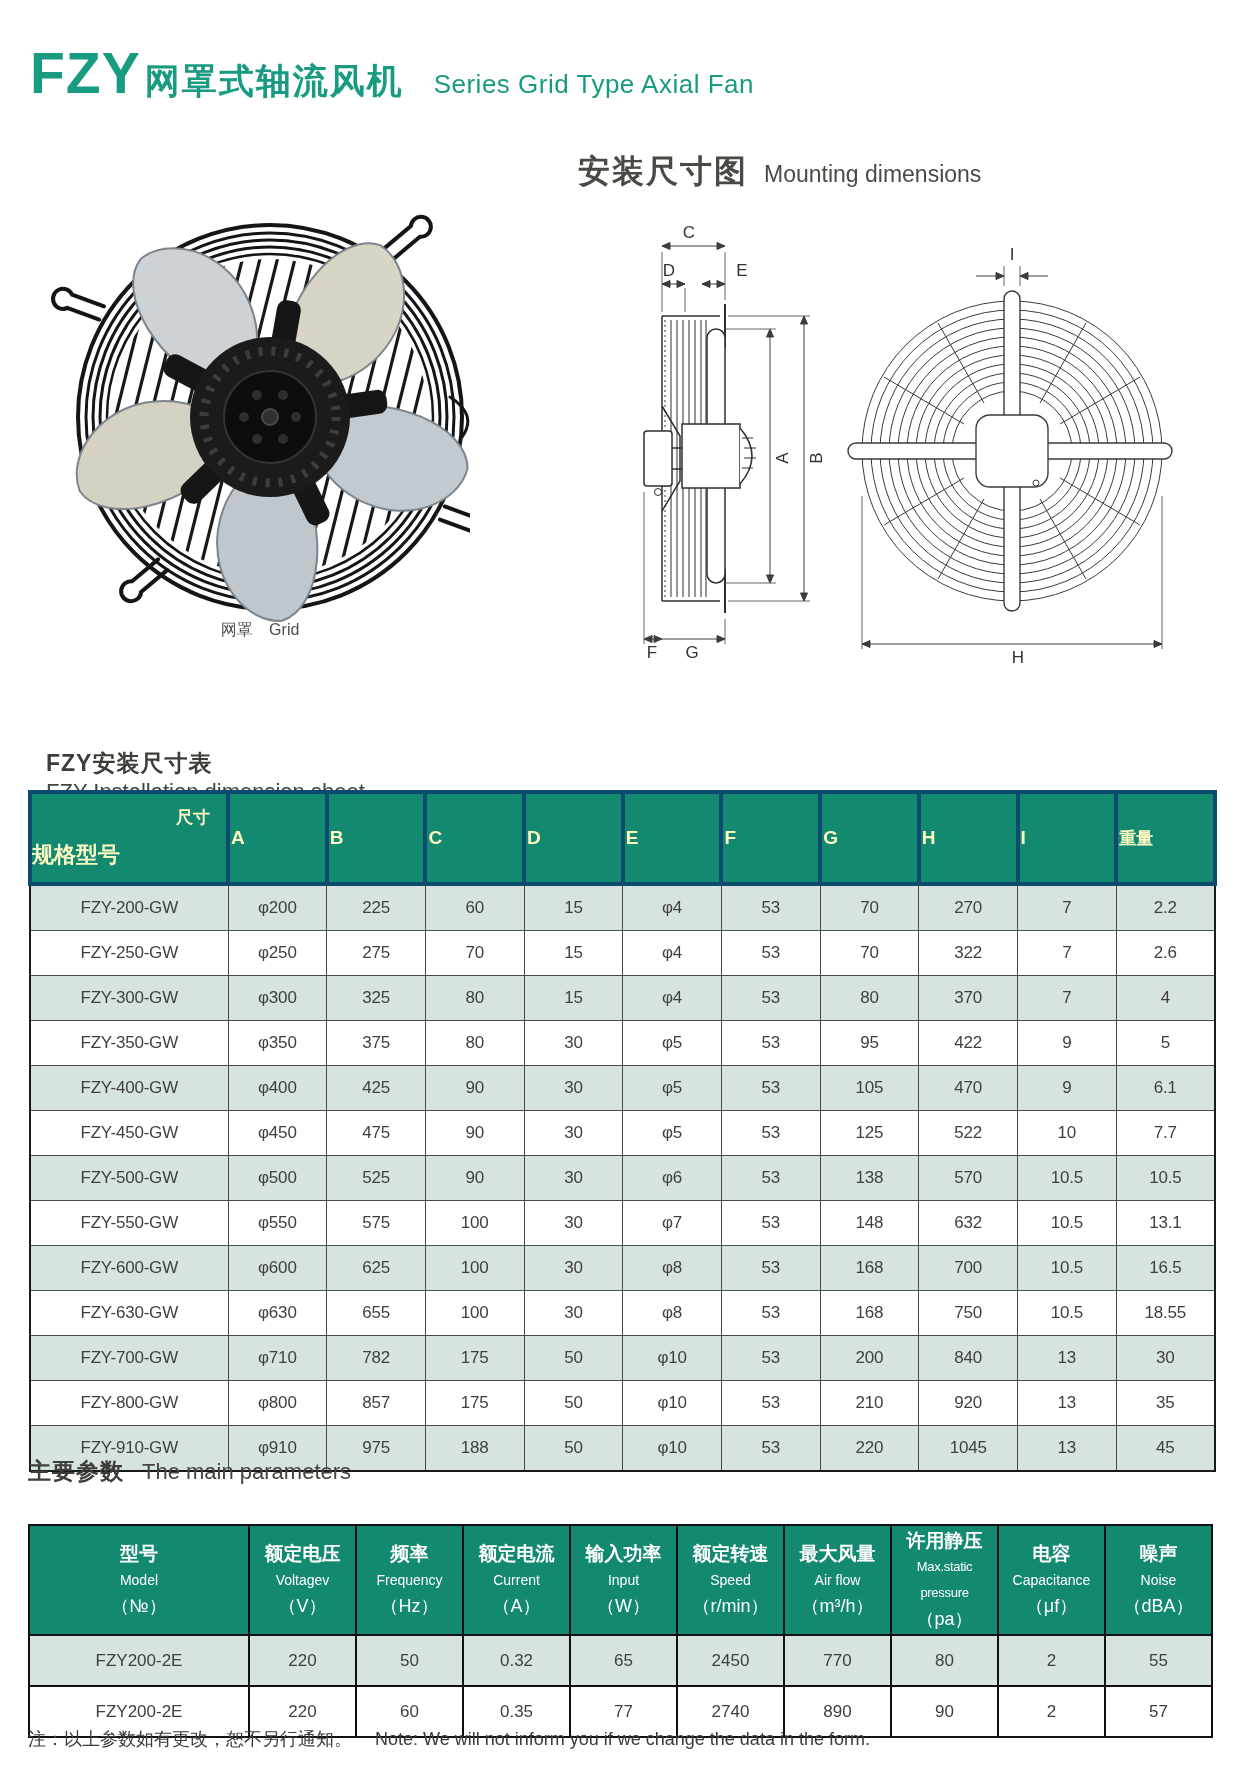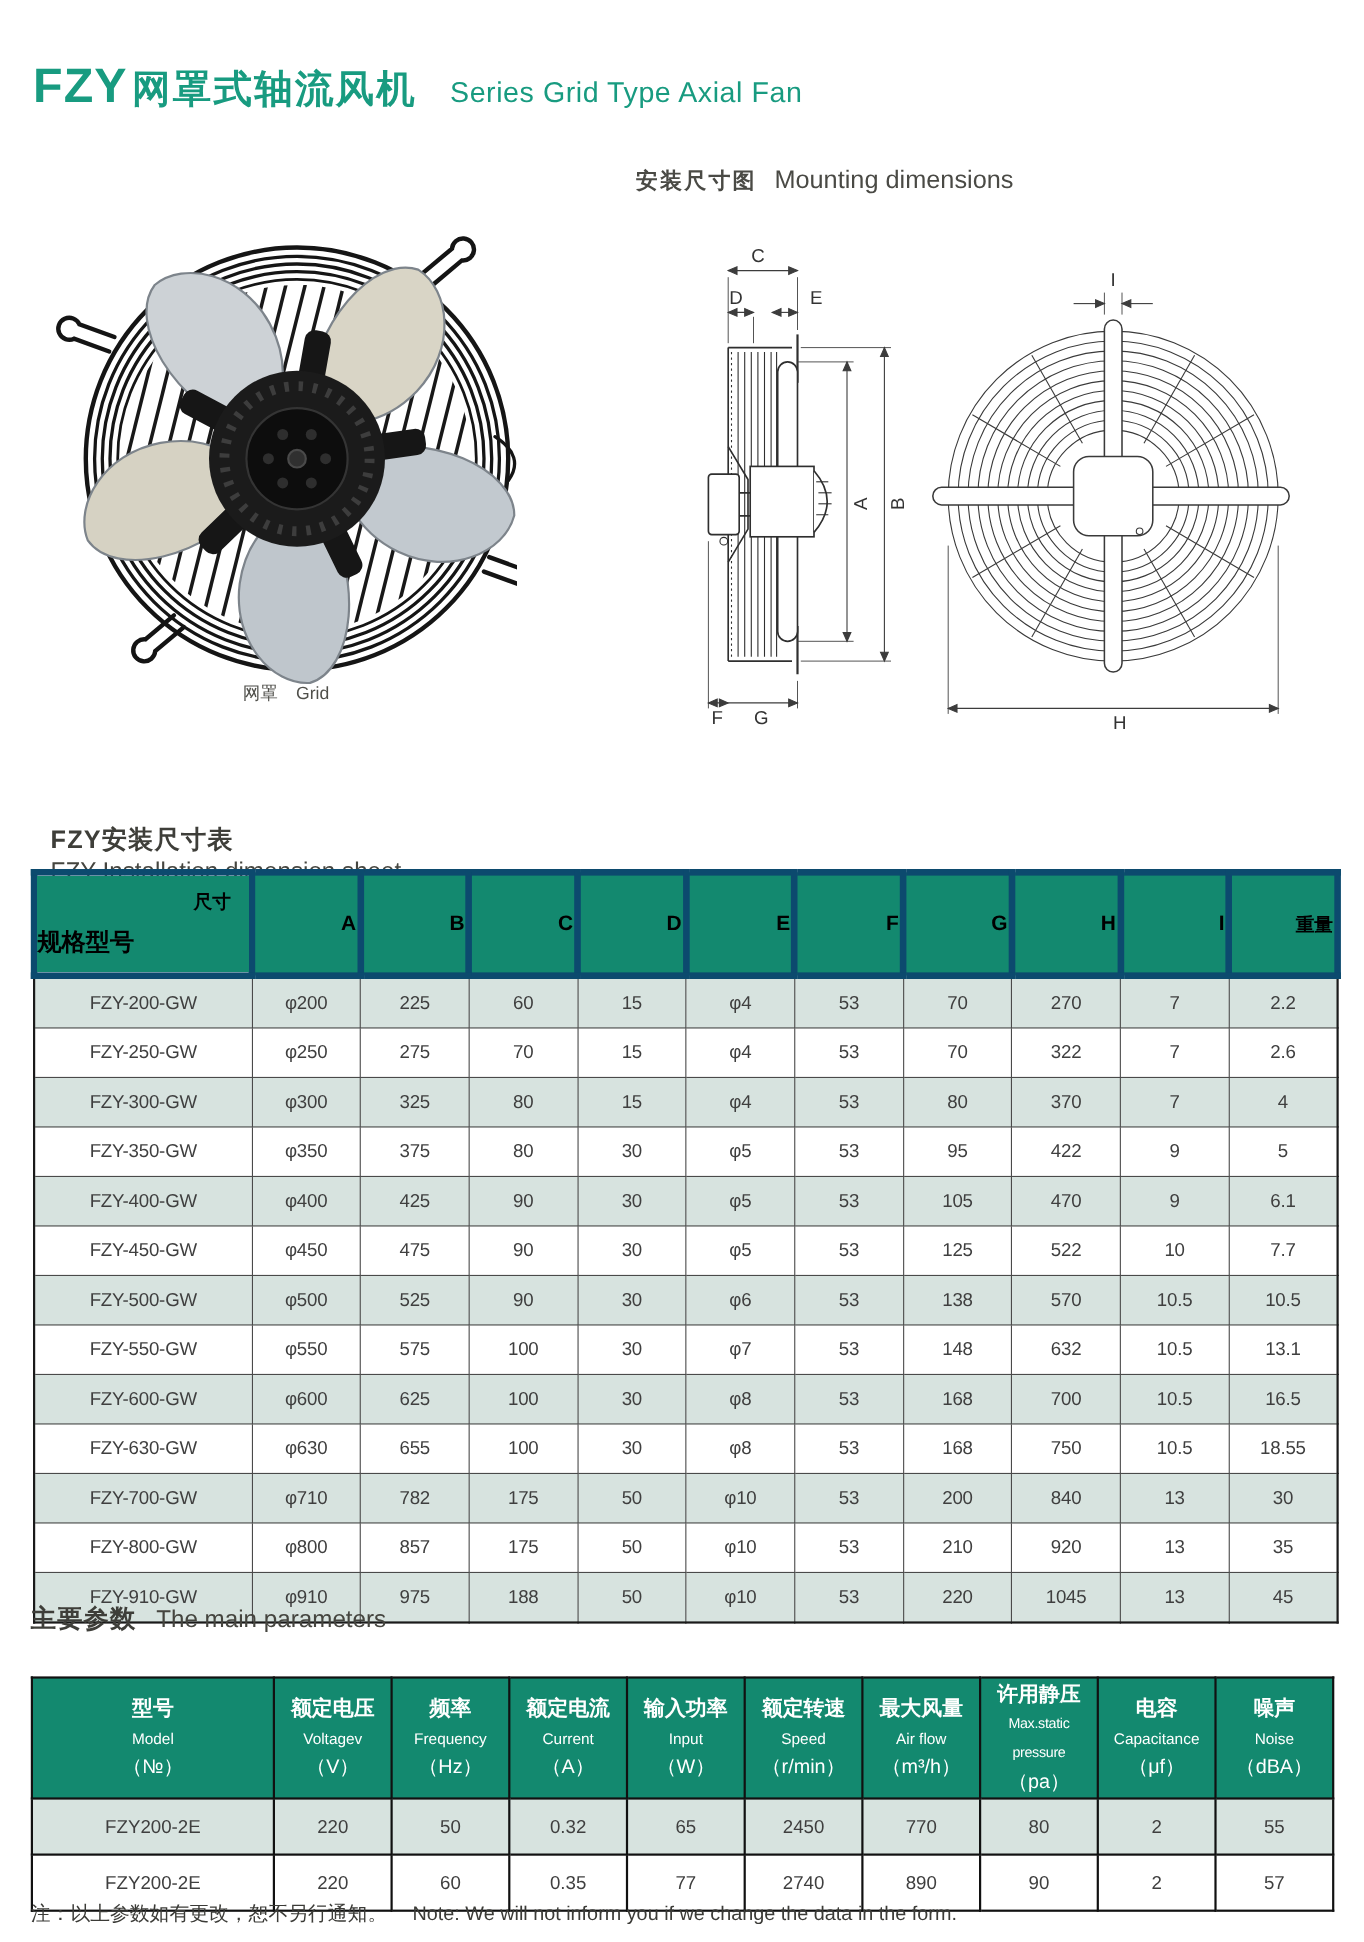--- a/index.html
+++ b/index.html
@@ -1,46 +1,46 @@
 <!DOCTYPE html>
 <html><head>
 <meta charset="utf-8">
 <style>
   html,body{margin:0;padding:0;background:#ffffff;}
   body{font-family:"Liberation Sans","DejaVu Sans",sans-serif;color:#3c3c3c;}
   #page{position:relative;width:1240px;height:1765px;background:#fff;overflow:hidden;}
 
   
   .titlebar{position:absolute;left:30px;top:14px;display:flex;align-items:baseline;}
-  .t-fzy{font-size:44px;font-weight:bold;color:#189b80;letter-spacing:1px;line-height:1;}
+  .t-fzy{font-size:57px;font-weight:bold;color:#189b80;letter-spacing:1px;line-height:1;}
   .t-cn{font-size:35px;font-weight:bold;color:#189b80;margin-left:4px;letter-spacing:2px;margin-top:44px;}
   .t-en{font-size:26px;font-weight:500;color:#189b80;margin-left:30px;letter-spacing:.5px;}
 
   
   .mount-title{position:absolute;left:578px;top:150px;display:flex;align-items:baseline;color:#4a4a45;}
-  .mount-cn{font-size:20px;font-weight:bold;letter-spacing:2px;font-family:Liberation Mono, monospace;}
+  .mount-cn{font-size:32px;font-weight:bold;letter-spacing:2px;font-family:Liberation Mono, monospace;}
   .mount-en{font-size:23px;margin-left:16px;}
   .fan-photo{position:absolute;left:50px;top:192px;}
   .photo-caption{position:absolute;left:50px;top:620px;width:420px;text-align:center;color:#4f4f4a;font-size:16px;}
   .photo-caption .cap-en{margin-left:12px;}
   .diagrams{position:absolute;left:552px;top:196px;}
   .dimtext{font-size:17px;fill:#333;font-family:"Liberation Sans",sans-serif;}
 
   
   .sec-title{position:absolute;left:28px;display:flex;align-items:baseline;color:#3e3e39;}
   .sec-cn{font-size:23px;font-weight:bold;letter-spacing:1px;}
   .sec-en{font-size:22px;margin-left:18px;color:#45453f;}
   #sec1{top:748px;flex-direction:column;}
   #sec2{top:1456px;}
 
   
   table{border-collapse:collapse;table-layout:fixed;}
   #install-table{position:absolute;left:28px;top:790px;width:1185px;border:2px solid #1a1a1a;}
-  #install-table th{background:#13896F;color:#000000;height:86px;font-weight:bold;font-size:19px;
-      border:6px solid #0c4a6e;vertical-align:middle;text-align:right;}
+  #install-table th{background:#13896F;color:#fef9c3;height:86px;font-weight:bold;font-size:19px;
+      border:4px solid #0c4a6e;vertical-align:middle;text-align:left;}
   #install-table th.cn{font-size:17px;}
   #install-table td{height:42px;text-align:center;font-size:17px;color:#3f3f3f;
       border:1px solid #4a4a4a;letter-spacing:-0.2px;}
   #install-table tbody tr:nth-child(odd) td{background:#d7e3df;}
   #install-table tbody tr:nth-child(even) td{background:#ffffff;}
   #install-table col.c-model{width:198px;}
   #install-table col.c-dim{width:98.7px;}
   .corner-cell{position:relative;padding:0;
       background-image:linear-gradient(to bottom right,rgba(0,0,0,0) calc(50% - 1px),#10332a calc(50% - 1px),#10332a calc(50% + 1px),rgba(0,0,0,0) calc(50% + 1px));}
   .corner-top{position:absolute;right:16px;top:12px;font-size:17px;}

